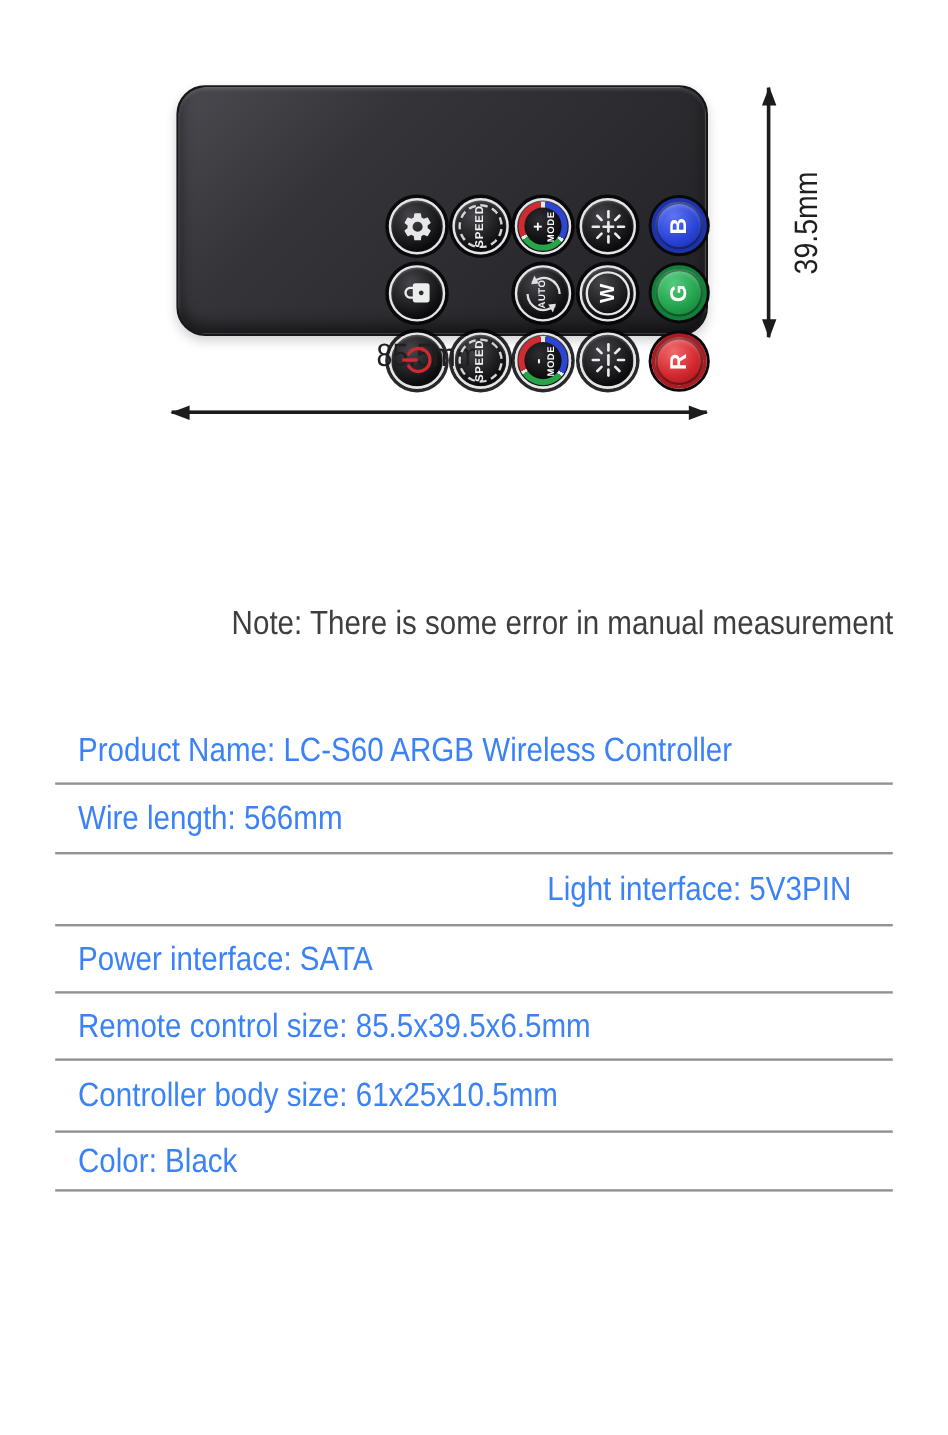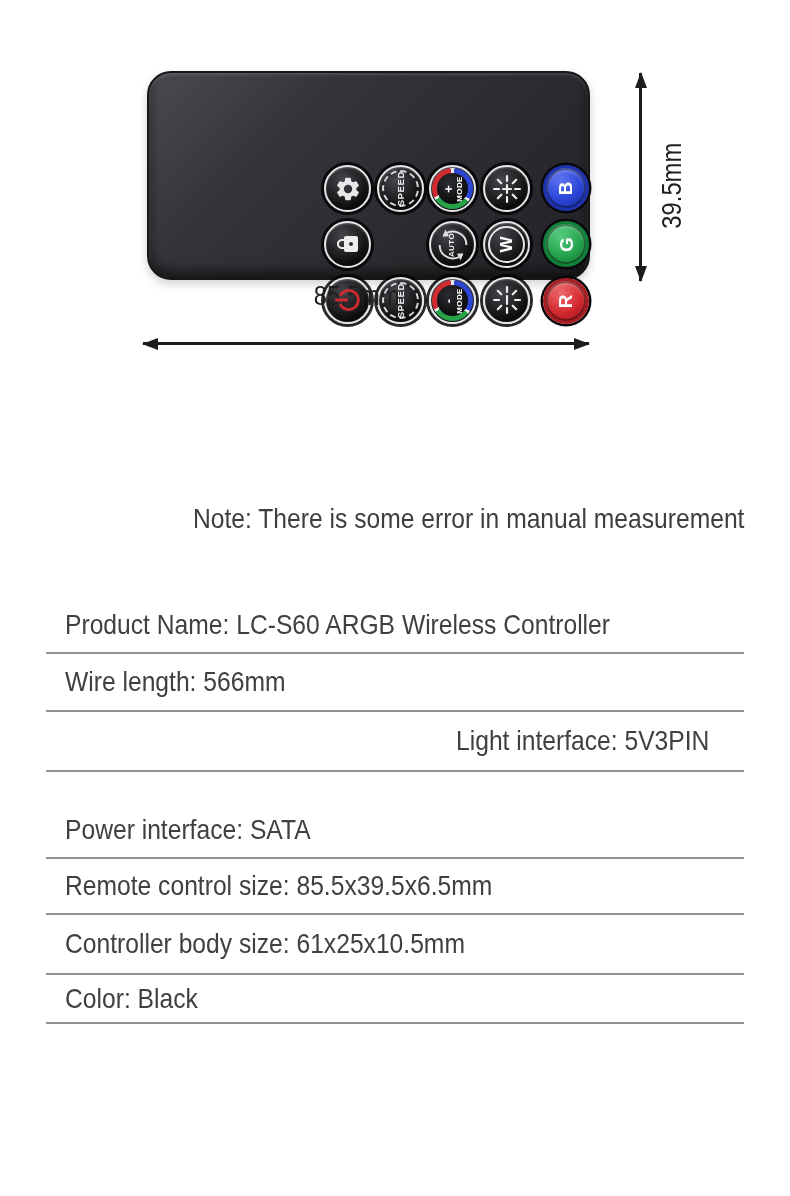--- a/index.html
+++ b/index.html
@@ -69,25 +69,25 @@
   .dim-h { left:612px; top:170px; width:120px; transform:rotate(-90deg); }
   .cond { display:inline-block; transform:scaleX(.88); transform-origin:50% 50%; white-space:nowrap; }
   .cond-l { display:inline-block; transform:scaleX(.88); transform-origin:0 50%; white-space:nowrap; }
 
   
   .note { position:absolute; left:193px; top:503px; font-size:28px; font-weight:300; color:#3e3e3e; }
 
   
   .specs { position:absolute; left:46px; top:598px; width:698px; }
   .spec-row { border-bottom:2px solid #929292; display:flex; align-items:center;
-    padding-left:19px; font-size:28px; color:#404040; }
+    padding-left:19px; font-size:28px; color:#3b82f6; }
   .spec-row:nth-child(1){ height:56px; }
   .spec-row:nth-child(2){ height:58px; }
   .spec-row:nth-child(3){ height:60px;justify-content:flex-end; }
-  .spec-row:nth-child(4){ height:56px;margin-top:31px; }
+  .spec-row:nth-child(4){ height:56px; }
   .spec-row:nth-child(5){ height:56px; }
   .spec-row:nth-child(6){ height:60px; }
   .spec-row:nth-child(7){ height:49px; }
 </style>
 </head>
 <body>
 
 <div class="remote">
 
   <div class="btn" style="left:175px; top:92px;">

